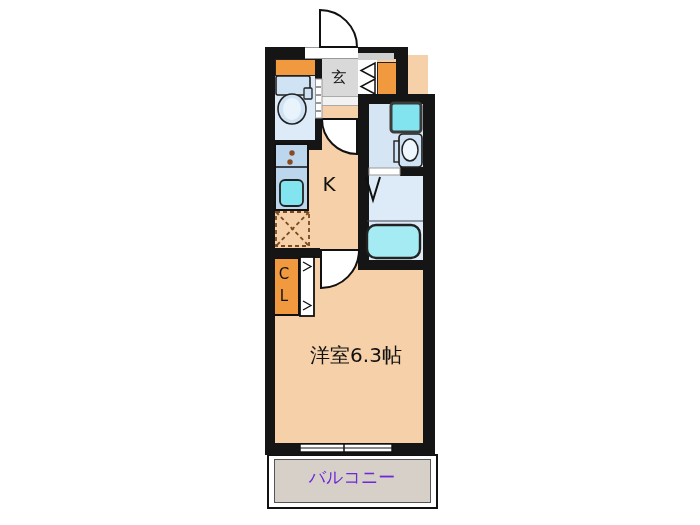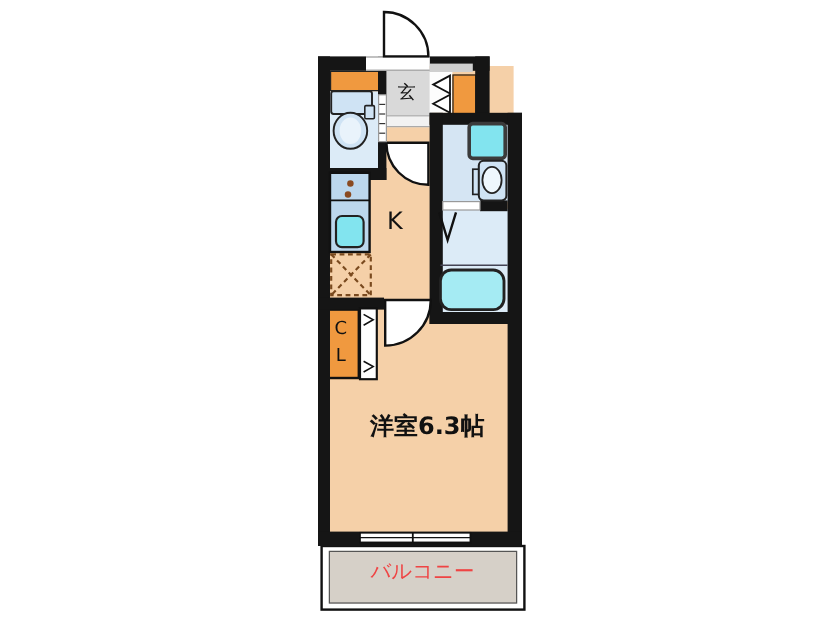--- a/index.html
+++ b/index.html
@@ -115,15 +115,15 @@
       <line x1="344" y1="444" x2="344" y2="452" stroke="#111" stroke-width="1.5"></line>
     </g>
   </svg>
 
   <div class="label z4" style="left:339px;top:77px;font-size:15px;">玄</div>
   <div class="label z4" style="left:329px;top:184px;font-size:20px;">K</div>
   <div class="label z4" style="left:284px;top:285px;font-size:15px;">
     <div>C</div>
     <div style="margin-top:7px;">L</div>
   </div>
-  <div class="label z4" style="left:356px;top:355px;font-size:20px;font-weight:700;">洋室6.3帖</div>
-  <div class="label z4" style="left:352px;top:477px;font-size:17px;color:#ef4444;">バルコニー</div>
+  <div class="label z4" style="left:356px;top:355px;font-size:20px;font-weight:400;">洋室6.3帖</div>
+  <div class="label z4" style="left:352px;top:477px;font-size:17px;color:#6d28d9;">バルコニー</div>
 </div>
 
 </body></html>

